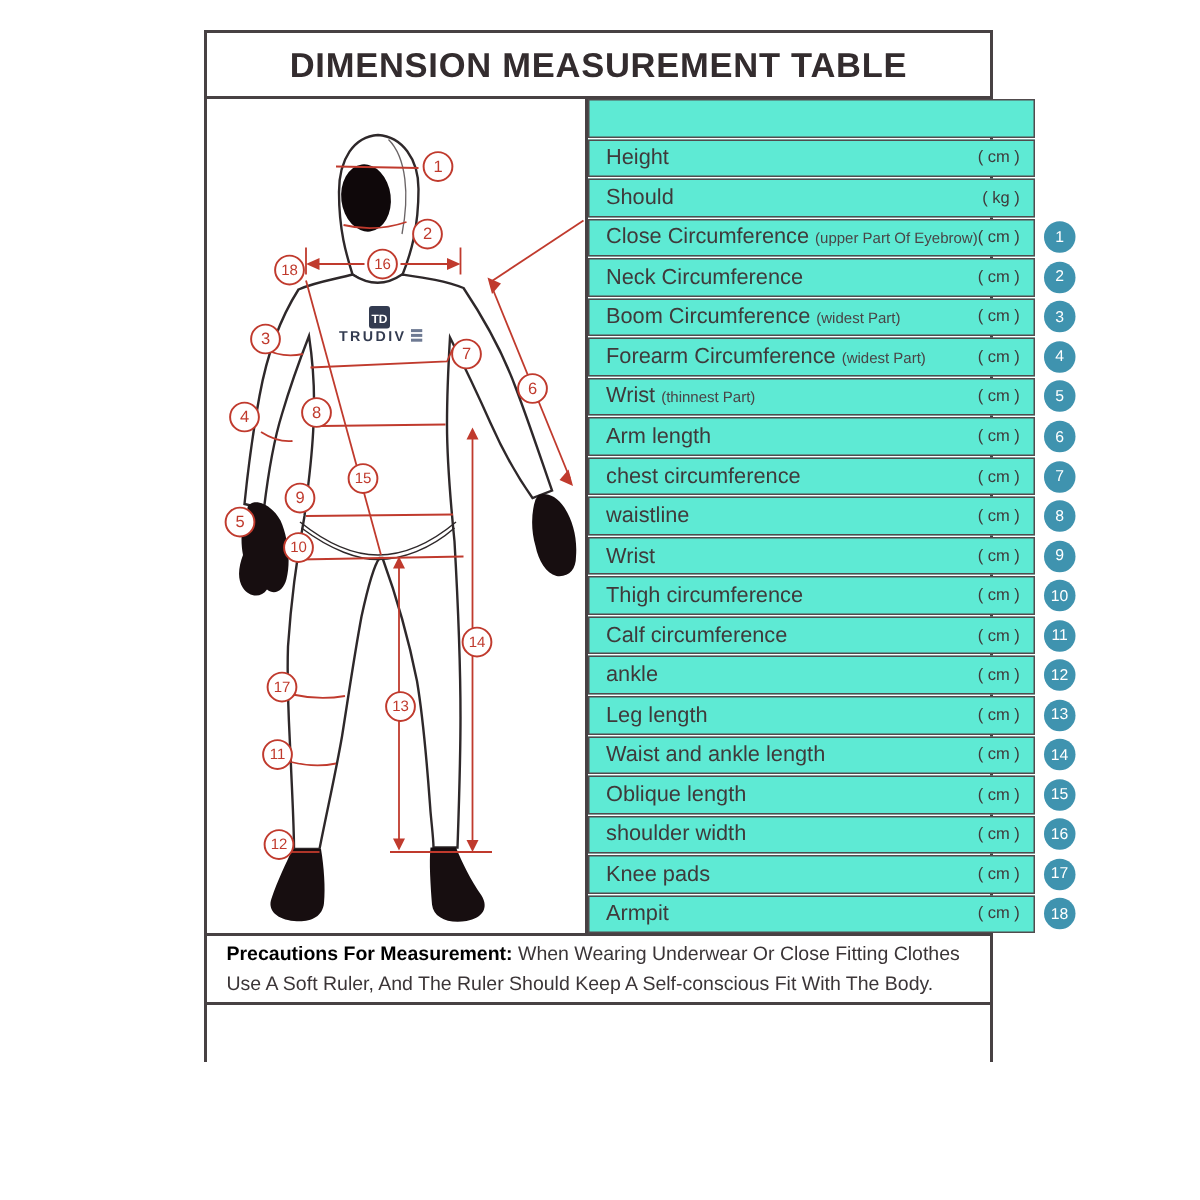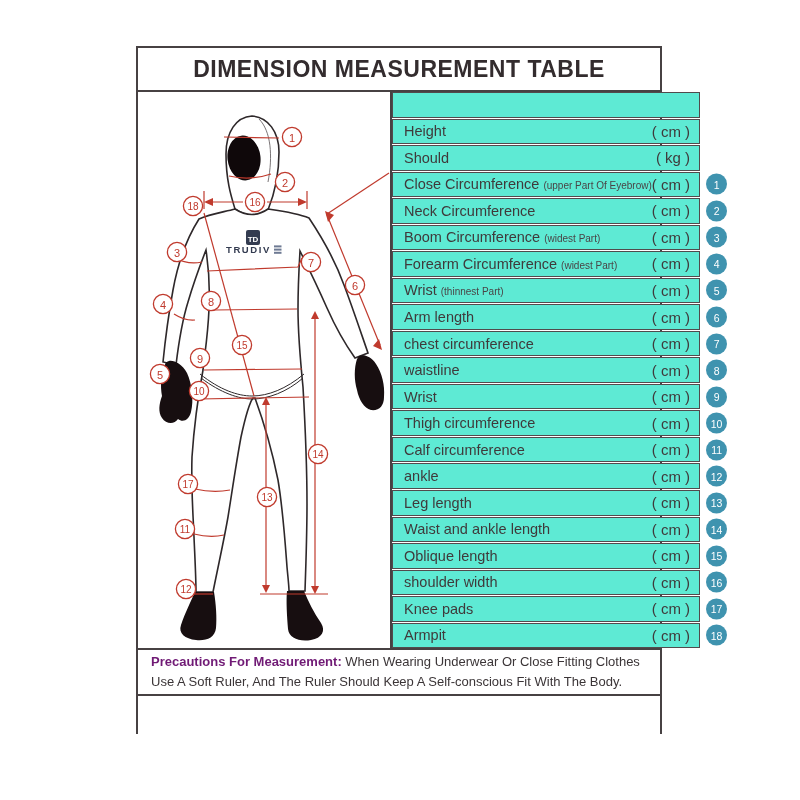--- a/index.html
+++ b/index.html
@@ -1,40 +1,40 @@
 <!DOCTYPE html>
 <html><head>
 <meta charset="utf-8">
 <style>
   html,body{margin:0;padding:0;background:#fff;}
   .canvas{position:relative;width:800px;height:708px;background:#fff;
-          font-family:"Liberation Sans",sans-serif;color:#3b3537;margin-top:26px;}
+          font-family:"Liberation Sans",sans-serif;color:#3b3537;}
   .frame{position:absolute;left:136px;top:20px;width:526px;height:758px;
          border:2px solid #474143;box-sizing:border-box;background:#fff;}
   
   .title-bar{height:42px;border-bottom:2px solid #474143;display:flex;align-items:center;justify-content:center;}
   .title-bar h1{margin:0;font-size:23px;font-weight:bold;letter-spacing:.5px;color:#332c2e;}
   
   .main{display:flex;height:556px;}
   .figure-col{width:252px;border-right:2px solid #474143;position:relative;}
   .figure-col svg{display:block;width:252px;height:556px;}
   .table-col{flex:1;position:relative;display:flex;flex-direction:column;gap:1px;padding:0;}
   .m-row{flex:1;border:1.5px solid #514b4d;box-sizing:border-box;display:flex;align-items:center;
          padding:0 9px 0 11px;position:relative;background:#5eead4;}
   .m-row.empty{border:1.5px solid #514b4d;}
   .row-label{font-size:14.5px;color:#3f3a3b;white-space:nowrap;}
   .row-sub{font-size:10px;color:#4a4446;margin-left:4px;white-space:nowrap;padding-top:3px;}
-  .row-unit{margin-left:auto;font-size:15px;color:#3f3a3b;white-space:nowrap;text-align:center;}
+  .row-unit{margin-left:auto;font-size:11px;color:#3f3a3b;white-space:nowrap;text-align:center;}
   .row-badge{position:absolute;left:calc(100% + 7px);top:50%;transform:translateY(-50%);
              width:21px;height:21px;border-radius:50%;background:#3f93af;color:#fff;
              font-size:10.5px;display:flex;align-items:center;justify-content:center;}
   
   .precautions{height:42px;border-top:2px solid #474143;border-bottom:2px solid #474143;
                padding:2px 13px 0 13px;box-sizing:content-box;font-size:13px;line-height:19.5px;color:#3b3537;}
-  .precautions b{color:#701a75;}
+  .precautions b{color:#000000;}
   
   .contact{position:relative;height:106px;}
   .c-label{position:absolute;font-size:15px;color:#3b3537;}
   .c-line{position:absolute;height:14px;border-bottom:2px solid #3b3537;}
 </style>
 </head>
 <body>
 
 <div class="canvas">
   <div class="frame">

